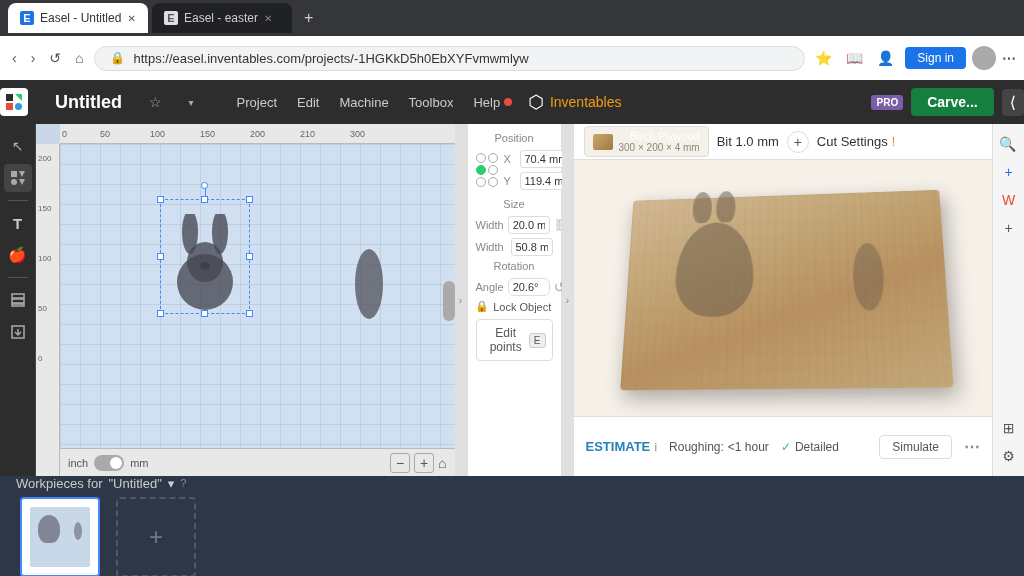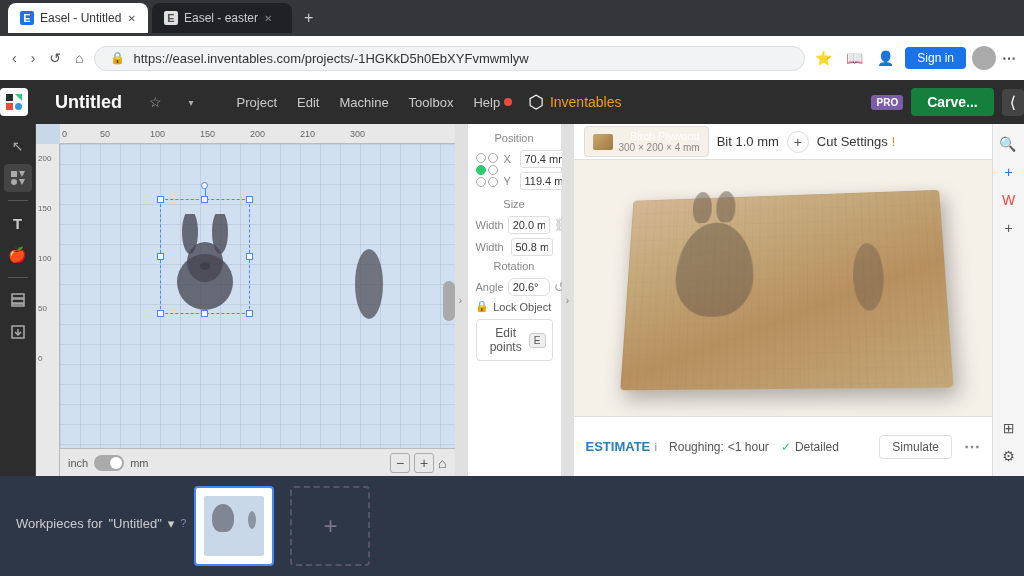--- a/index.html
+++ b/index.html
@@ -449,21 +449,21 @@
       <div class="sidebar-icon blue">+</div>
       <div class="sidebar-icon red">W</div>
       <div class="sidebar-icon">+</div>
       <div style="flex:1;"></div>
       <div class="sidebar-icon">⊞</div>
       <div class="sidebar-icon">⚙</div>
     </div>
   </div>
 
   <div class="workpiece-bar">
-    <div style="display:flex; width:100%;">
+    <div style="display:flex; flex-direction:column; width:100%;">
       <div class="workpiece-label" style="margin-bottom:6px; margin-left:4px;">
         <span class="workpiece-label-text">Workpieces for</span>
         <span>"Untitled"</span>
         <span>▾</span>
         <span class="info-icon">?</span>
       </div>
       <div style="display:flex; gap:8px; align-items:center; margin-left:4px;">
         <div class="workpiece-thumb">
           <div class="workpiece-thumb-inner">
             <div class="thumb-bunny"></div>

